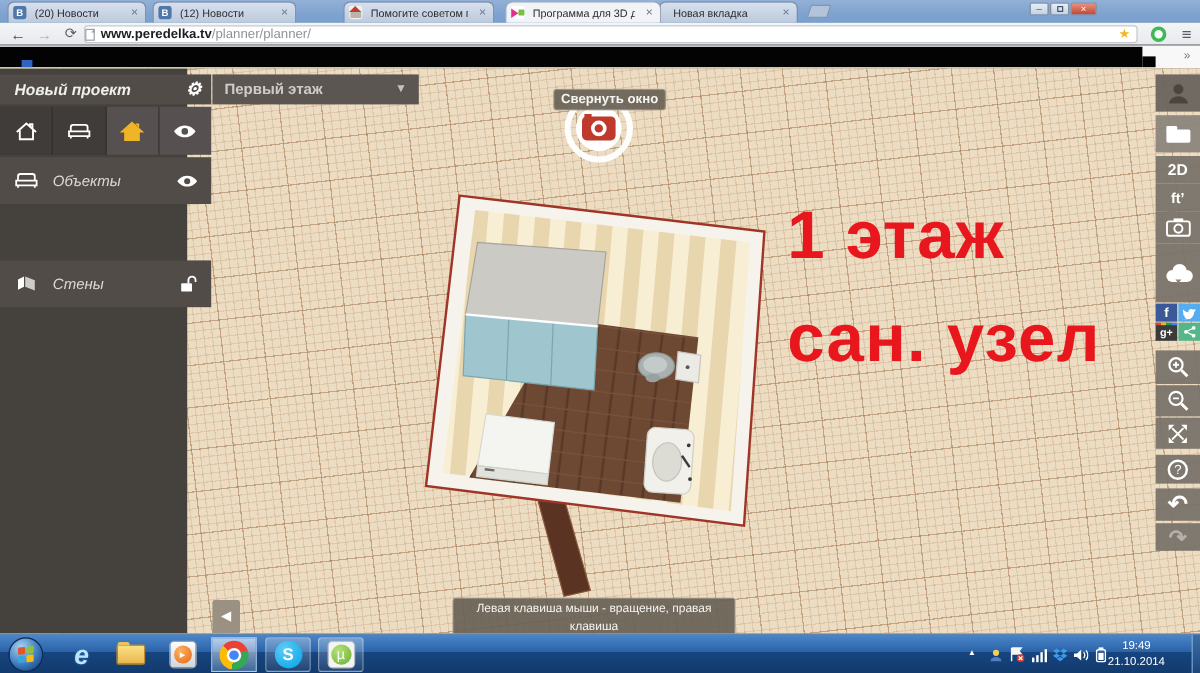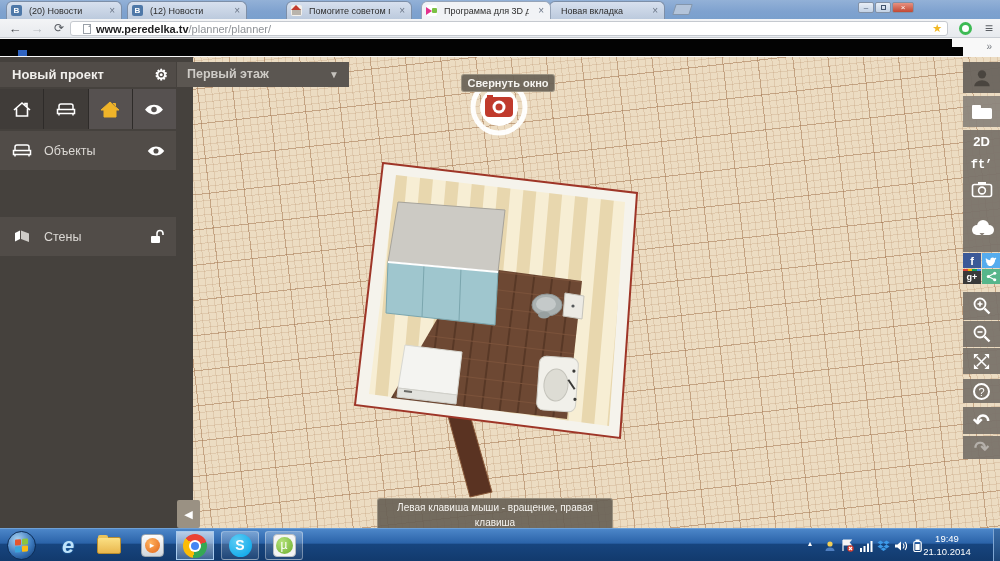--- a/index.html
+++ b/index.html
@@ -30,21 +30,21 @@
     background:linear-gradient(#e8eef6,#c3d2e5); color:#41536d; font-size:8px; line-height:9px; text-align:center; }
   .win-btn.close { background:linear-gradient(#e79180,#c14834); color:#fff; }
   .win-btn .maxglyph { display:inline-block; width:5px; height:5px; border:1px solid #41536d; margin-top:2px; }
 
   .toolbar { position:absolute; left:0; top:19px; width:1000px; height:19px;
     background:linear-gradient(#f3f4f6,#e7eaee); border-bottom:1px solid #c9cdd3; }
   .nav-glyph { position:absolute; top:1px; width:18px; height:17px; text-align:center; font-size:13px; line-height:17px; color:#4a4d52; }
   .nav-fwd { color:#b4b8be; }
   .nav-reload { font-size:12px; color:#5a5e64; }
   .omnibox { position:absolute; left:70px; top:2px; right:52px; height:15px; background:#fff;
-    border:1px solid #c5c9cf; border-radius:3px; display:flex; align-items:center; padding:0 12px; }
+    border:1px solid #c5c9cf; border-radius:3px; display:flex; align-items:center; padding:0 0; }
   .page-ico { width:8px; height:10px; background:#fff; border:1px solid #9aa0a8; margin-right:5px; position:relative; flex:none; }
   .page-ico:after { content:""; position:absolute; right:-1px; top:-1px; border-left:3px solid transparent; border-bottom:3px solid #9aa0a8; }
   .url-host { font-size:11px; color:#1d1d1f; font-weight:bold; }
   .url-path { font-size:11px; color:#8f9398; }
   .star { position:absolute; right:5px; top:0px; font-size:11px; color:#f2b824; }
   .ext-icon { position:absolute; right:28px; top:3px; width:13px; height:13px; border:3px solid #3dba54; border-radius:50%; background:#fff; }
   .menu-icon { position:absolute; right:7px; top:1px; font-size:14px; color:#5a5e64; line-height:17px; }
 
   .bookmarksbar { position:absolute; left:0; top:38px; width:1000px; height:19px; background:#f8f8f8; }
   .redact-main { position:absolute; left:0; top:1px; width:952px; height:17px; background:#030303; }
@@ -66,21 +66,21 @@
 
   .annotation { position:absolute; left:656px; top:96px; color:#e8161d; font-weight:bold;
     font-size:56px; line-height:86px; letter-spacing:1px; white-space:nowrap; }
 
   .tip { position:absolute; background:rgba(104,97,86,.92); color:#f6f4f0; border-radius:3px;
     border:1px solid rgba(190,180,160,.55); text-align:center; }
   .tip-min { left:461px; top:17px; width:94px; height:18px; font-size:11px; font-weight:bold; line-height:17px; }
   .tip-hint { left:377px; top:441px; width:236px; height:32px; font-size:10px; line-height:15px; padding-top:1px; }
 
   
-  .sidebar { position:absolute; left:0; top:0; width:193px; height:471px; background:#45413d; }
+  .sidebar { position:absolute; left:0; top:0; width:156px; height:471px; background:#45413d;font-style:italic; }
   .sb-header { position:absolute; left:0; top:5px; width:176px; height:25px; background:#514c48;
     color:#f1efec; font-size:13px; font-weight:bold; line-height:25px; padding-left:12px; }
   .sb-gear { position:absolute; right:8px; top:0; font-size:15px; color:#fff; line-height:25px; }
   .sb-tools { position:absolute; left:0; top:32px; width:176px; height:40px; display:flex; }
   .sb-tool { flex:1; background:#403c39; border-right:1px solid #2e2b29; display:flex; align-items:center; justify-content:center; }
   .sb-tool.active { background:#565150; }
   .sb-tool:last-child { border-right:none; background:#565150; }
   .sb-row { position:absolute; left:0; width:176px; height:39px; background:#514c48; display:flex; align-items:center; }
   .sb-row .ric { width:44px; text-align:center; flex:none; display:flex; justify-content:center; }
   .sb-row .lbl { flex:1; color:#dcd9d5; font-size:12.5px; }
@@ -90,21 +90,21 @@
 
   .floor-select { position:absolute; left:177px; top:5px; width:172px; height:25px; background:#5b5651;
     color:#cfccc7; font-size:12.5px; font-weight:bold; line-height:25px; padding-left:10px; }
   .floor-select .arr { position:absolute; right:10px; top:0; font-size:10px; line-height:25px; color:#c5c2bd; }
 
   
   .rr { position:absolute; width:37px; left:963px; background:rgba(122,115,106,.95); display:flex; align-items:center; justify-content:center; color:#fff; }
   .rr-person { top:5px;  height:31px; background:rgba(108,102,95,.97); }
   .rr-folder { top:39px; height:31px; background:rgba(140,133,124,.95); }
   .rr-2d   { top:73px;  height:23px; font-size:13px; font-weight:bold; }
-  .rr-ft   { top:96px;  height:23px; font-size:12px; font-weight:bold;font-family:Liberation Mono, monospace; }
+  .rr-ft   { top:96px;  height:23px; font-size:12px; font-weight:bold; }
   .rr-cam  { top:119px; height:27px; }
   .rr-cloud{ top:146px; height:49px; }
   .soc { position:absolute; width:18px; height:15px; display:flex; align-items:center; justify-content:center; }
   .soc-fb { left:963px; top:196px; background:#3b5998; color:#fff; font-size:11px; font-weight:bold; }
   .soc-tw { left:982px; top:196px; background:#55acee; }
   .soc-gp { left:963px; top:212px; background:#3a3a3a; color:#fff; font-size:9px; font-weight:bold; }
   .soc-gp:before { content:""; position:absolute; left:0; top:0; width:100%; height:2px;
     background:linear-gradient(90deg,#db4437 0 25%,#f4b400 25% 50%,#0f9d58 50% 75%,#4285f4 75% 100%); }
   .soc-sh { left:982px; top:212px; background:#56b68b; }
   .rr-zin  { top:235px; height:28px; }
@@ -259,20 +259,24 @@
       <g>
         <circle cx="499" cy="50" r="26" fill="none" stroke="#ffffff" stroke-width="5" opacity="0.95"></circle>
         <circle cx="499" cy="50" r="19" fill="#ffffff"></circle>
         <rect x="487" y="38" width="6" height="4" fill="#c03a2c"></rect>
         <rect x="485" y="40" width="28" height="20" rx="4" fill="#c03a2c"></rect>
         <circle cx="499" cy="50" r="6.5" fill="#ffffff"></circle>
         <circle cx="499" cy="50" r="3.5" fill="#c03a2c"></circle>
       </g>
     </svg>
 
+    <div class="annotation">
+      <div>1 этаж</div>
+      <div>сан. узел</div>
+    </div>
 
     <div class="tip tip-min">Свернуть окно</div>
     <div class="tip tip-hint">
       <div>Левая клавиша мыши - вращение, правая клавиша</div>
 
     </div>
 
     <div class="sidebar">
       <div class="sb-header">
         <span>Новый проект</span>

